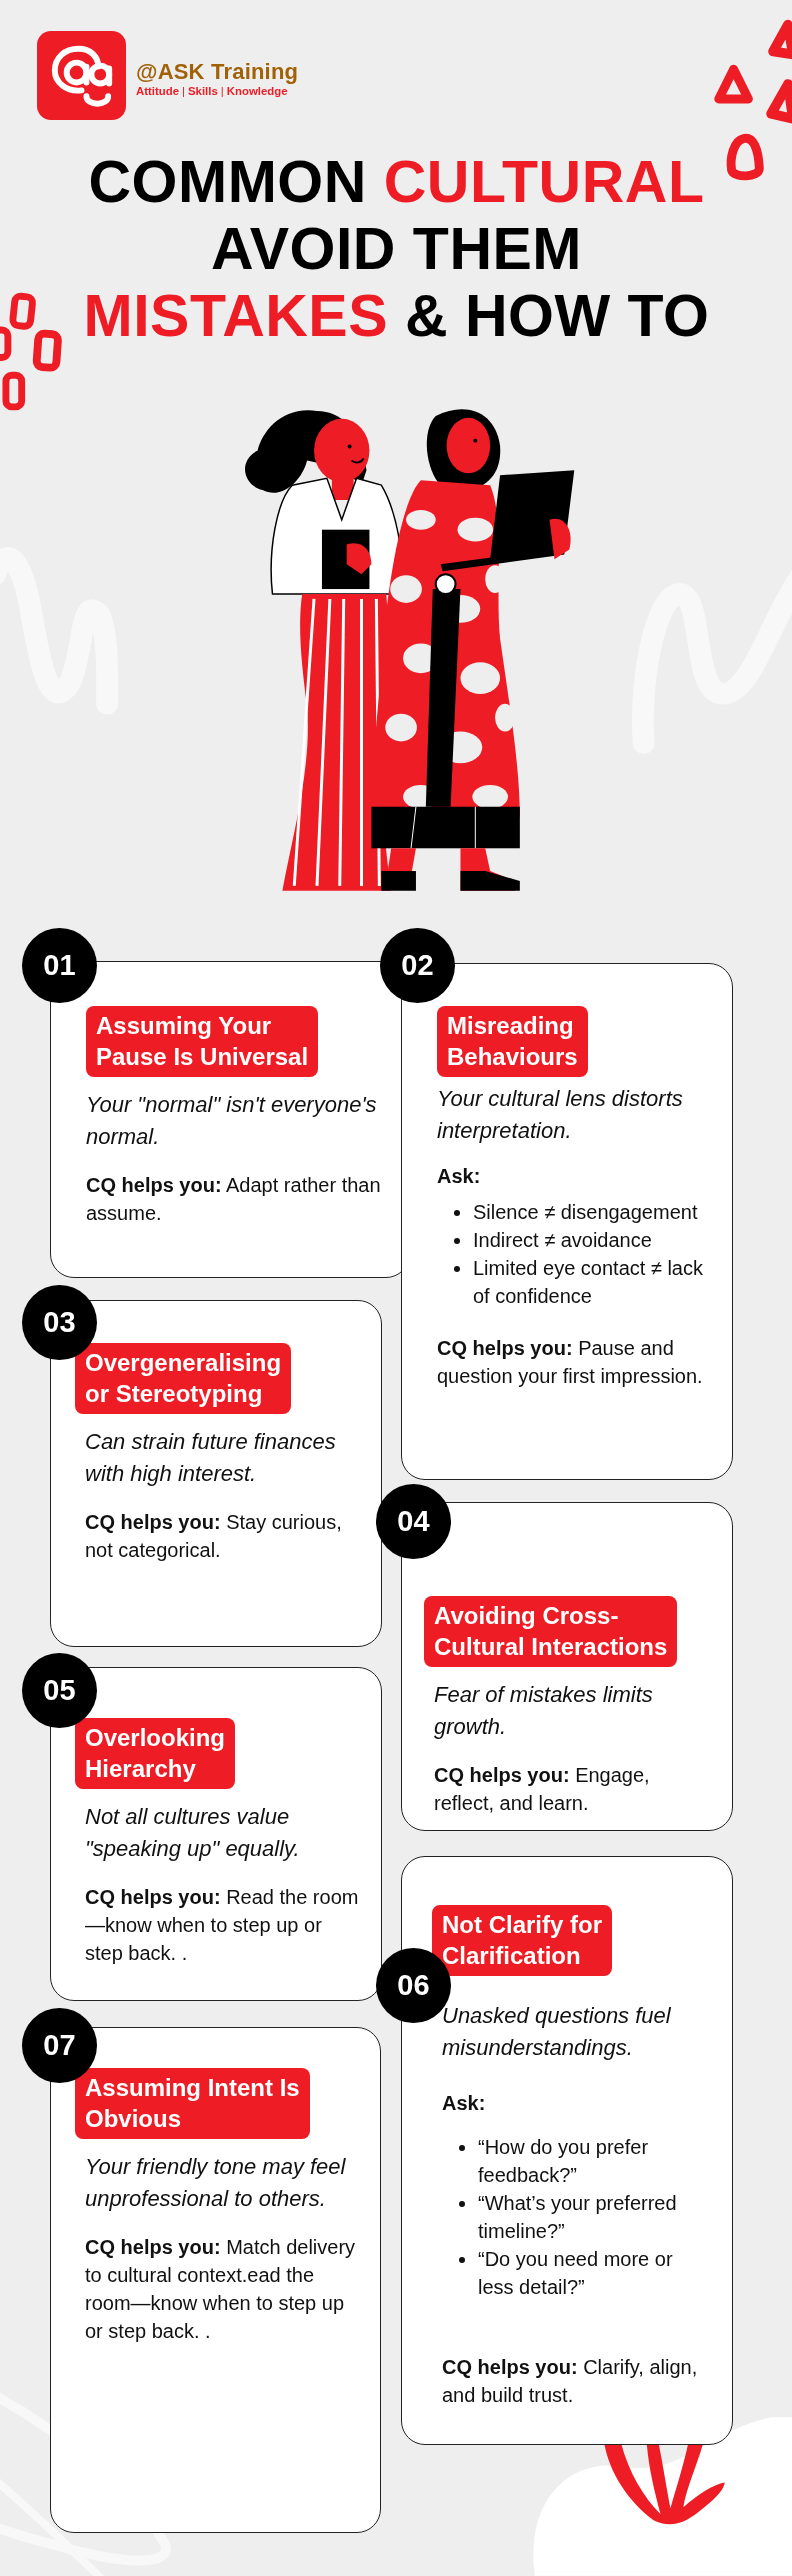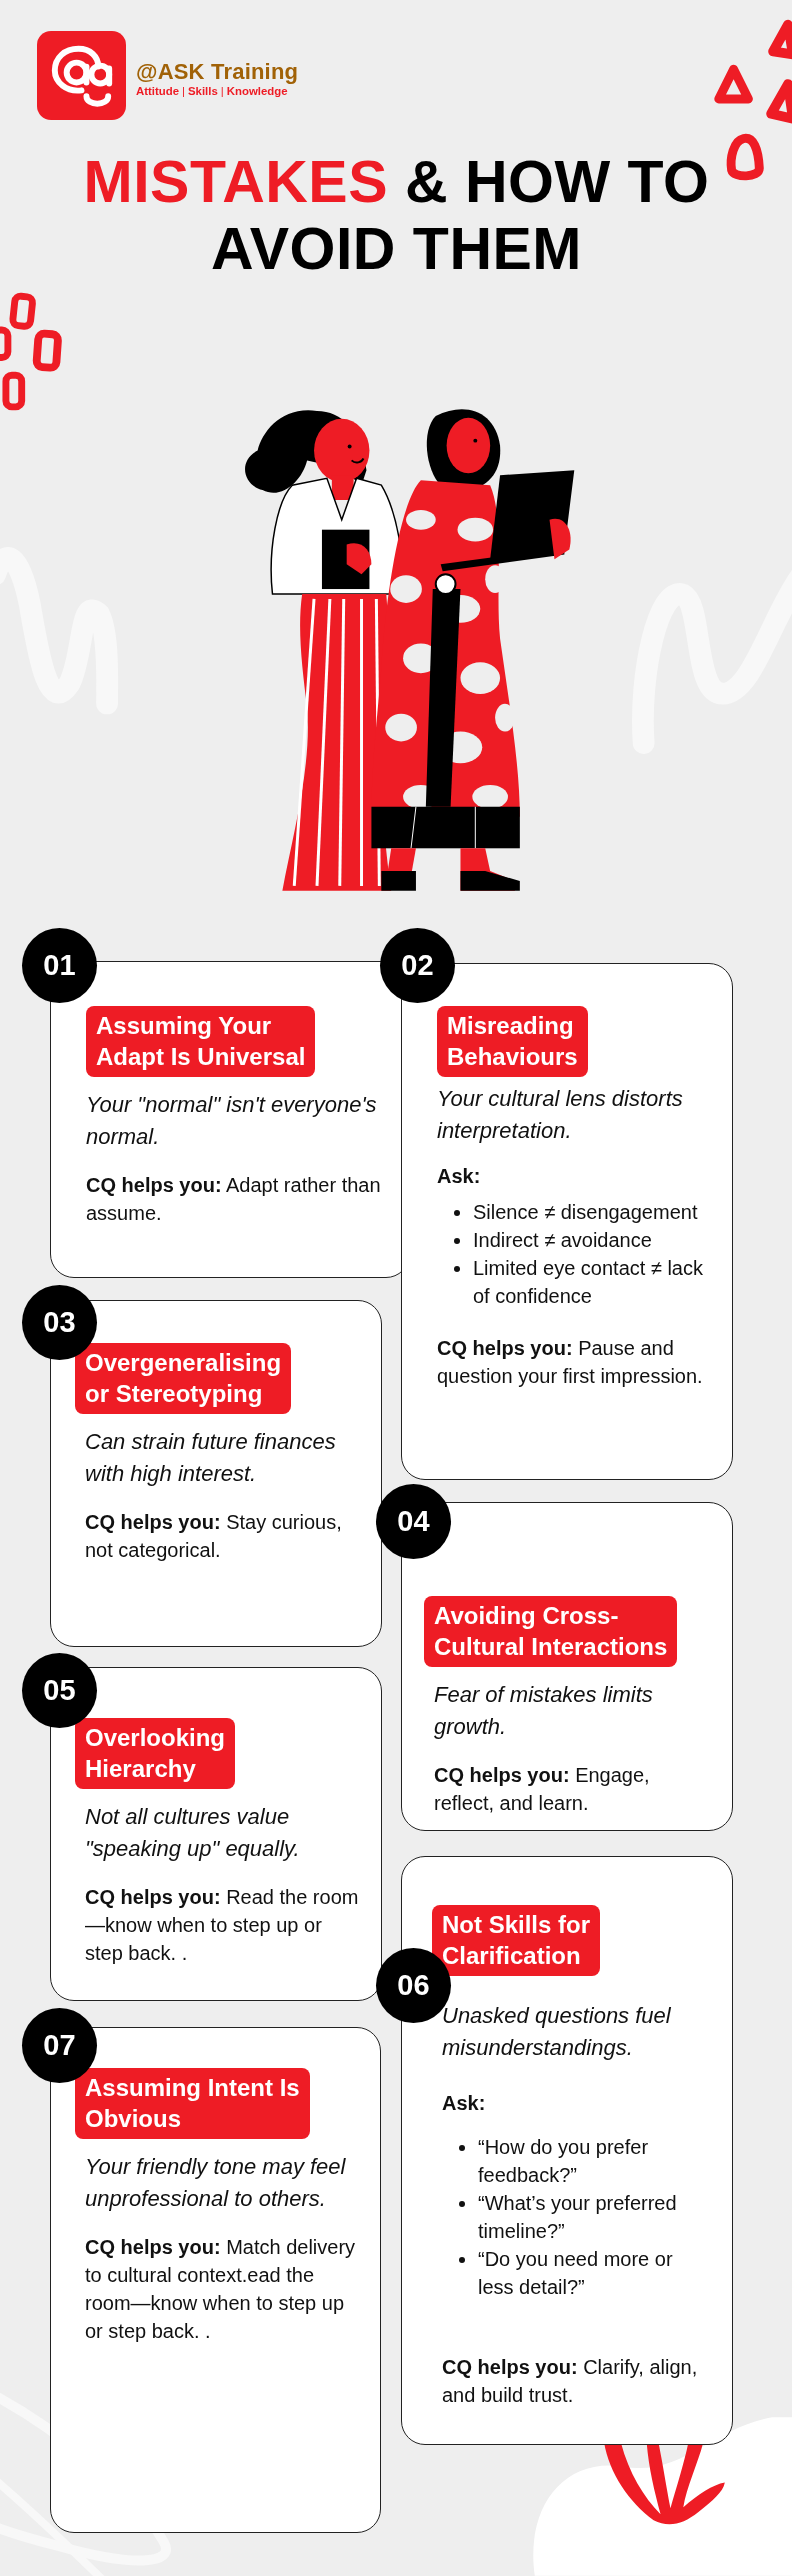--- a/index.html
+++ b/index.html
@@ -112,22 +112,23 @@
     <path d="M73 38 L 73 53" stroke="#fff" stroke-width="6" stroke-linecap="round"></path>
     <path d="M50 66 C 50 76, 72 76, 72 66" fill="none" stroke="#fff" stroke-width="6" stroke-linecap="round"></path>
   </svg>
 </div>
 <div class="brand-name">@ASK Training</div>
 <div class="brand-tag">
   <span>Attitude</span><span class="sep">|</span><span>Skills</span><span class="sep">|</span><span>Knowledge</span>
 </div>
 
 <div class="title">
+  <div><span>COMMON </span><span class="red">CULTURAL</span></div>
+  <div><span>AVOID THEM</span></div>
   <div><span class="red">MISTAKES</span><span> &amp; HOW TO</span></div>
-  <div><span>AVOID THEM</span></div>
 </div>
 
 <svg class="deco" style="left:223px;top:391px" width="376" height="500" viewBox="0 0 380 505">
 
   <path d="M95 20 C 60 15, 40 40, 35 60 C 15 70, 20 95, 40 100 C 60 110, 80 90, 85 70 C 110 75, 130 85, 140 95 L 145 80 C 140 40, 120 20, 95 20 Z" fill="#000"></path>
 
   <ellipse cx="120" cy="60" rx="28" ry="32" fill="#ee1c25"></ellipse>
   <circle cx="128" cy="56" r="2" fill="#000"></circle>
   <path d="M130 70 C 134 74, 140 72, 142 68" stroke="#000" stroke-width="2" fill="none"></path>
 
@@ -181,21 +182,21 @@
 
   <path d="M280 85 L 355 80 L 345 160 L 270 170 Z" fill="#000"></path>
   <path d="M220 175 L 345 158 L 345 165 L 222 182 Z" fill="#000"></path>
   <path d="M330 130 C 345 125, 355 140, 350 160 L 335 170 Z" fill="#ee1c25"></path>
 </svg>
 
 <div class="card" style="left:50px;top:961px;width:360px;height:317px;">
   <div class="card-inner" style="top:44px">
     <div class="tag">
       <span>Assuming Your</span>
-      <span>Adapt Is Universal</span>
+      <span>Pause Is Universal</span>
     </div>
     <div class="lead">Your "normal" isn't everyone's normal.</div>
     <div class="help"><b>CQ helps you:</b><span> Adapt rather than assume.</span></div>
   </div>
 </div>
 <div class="num" style="left:22px;top:928px;">01</div>
 
 <div class="card" style="left:401px;top:963px;width:332px;height:517px;">
   <div class="card-inner" style="top:42px">
     <div class="tag">
@@ -246,21 +247,21 @@
     </div>
     <div class="lead" style="padding-left:10px">Not all cultures value "speaking up" equally.</div>
     <div class="help" style="padding-left:10px"><b>CQ helps you:</b><span> Read the room—know when to step up or step back. .</span></div>
   </div>
 </div>
 <div class="num" style="left:22px;top:1653px;">05</div>
 
 <div class="card" style="left:401px;top:1856px;width:332px;height:589px;">
   <div class="card-inner" style="top:48px;left:30px">
     <div class="tag">
-      <span>Not Skills for</span>
+      <span>Not Clarify for</span>
       <span>Clarification</span>
     </div>
     <div class="lead" style="margin-top:24px;padding-left:10px">Unasked questions fuel misunderstandings.</div>
     <div class="ask-label" style="margin-top:28px;padding-left:10px">Ask:</div>
     <ul class="asks" style="margin-top:18px;padding-left:46px">
       <li>“How do you prefer feedback?”</li>
       <li>“What’s your preferred timeline?”</li>
       <li>“Do you need more or less detail?”</li>
     </ul>
     <div class="help" style="margin-top:52px;padding-left:10px"><b>CQ helps you:</b><span> Clarify, align, and build trust.</span></div>

